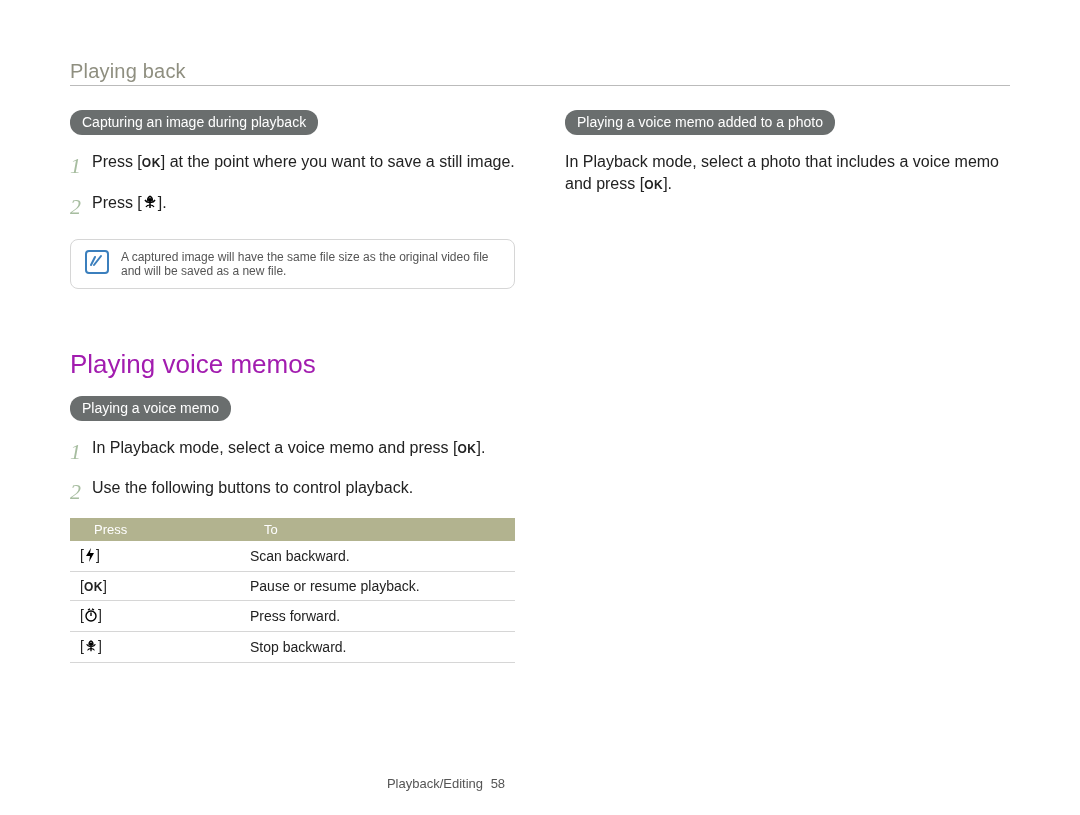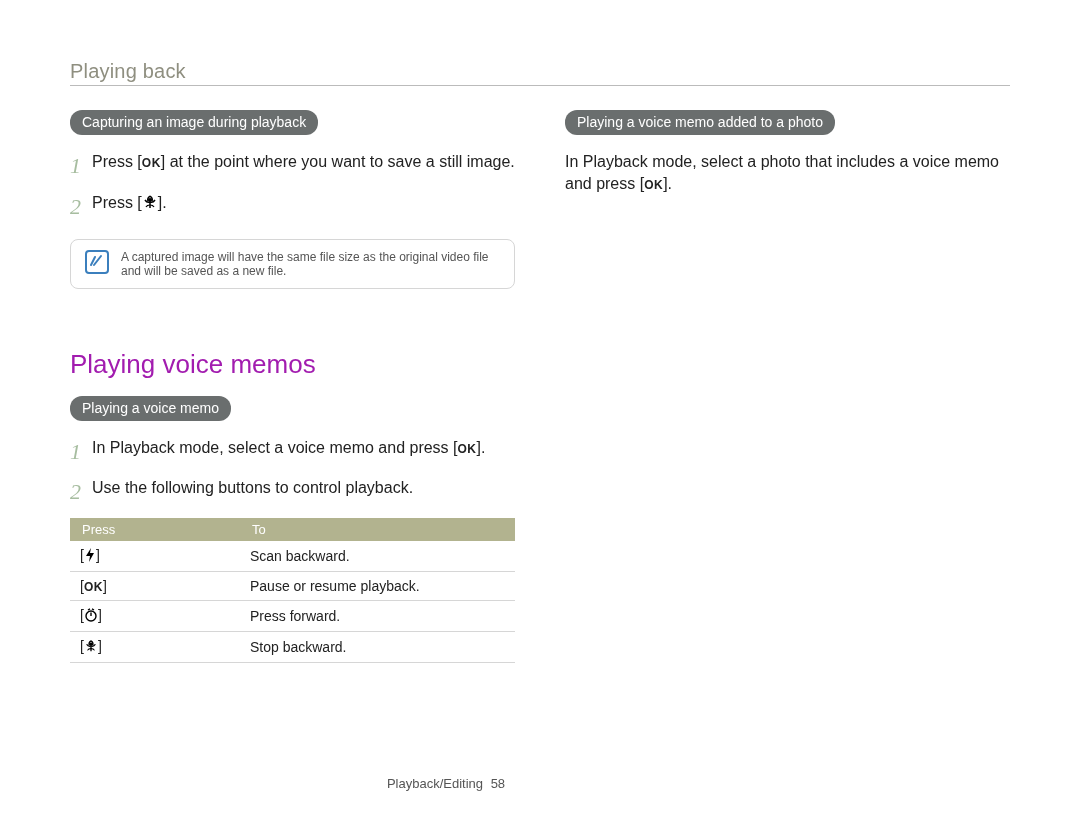--- a/index.html
+++ b/index.html
@@ -101,21 +101,21 @@
     width: 100%;
     max-width: 460px;
     font-size: 14px;
     margin-top: 10px;
   }
   table.control th {
     background: #b2b38f;
     color: #fff;
     font-weight: 400;
     text-align: left;
-    padding: 4px 12px;
+    padding: 4px 24px;
     font-size: 13px;
   }
   table.control td {
     border-bottom: 1px solid #d6d6d6;
     padding: 6px 10px;
     vertical-align: middle;
   }
   table.control td:first-child { width: 150px; }
   .zoom-lbl { font-weight: 700; }
   .para {

